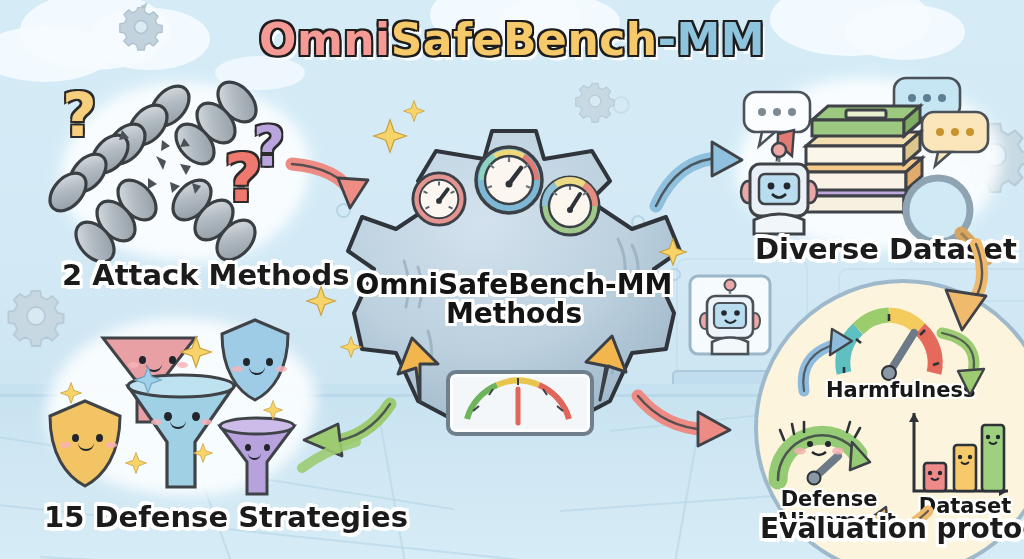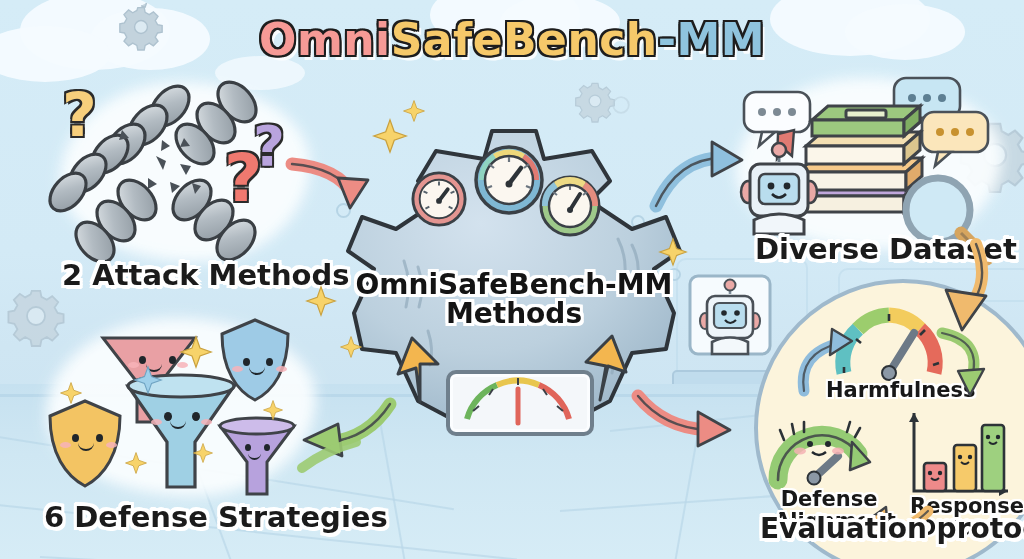--- a/index.html
+++ b/index.html
@@ -287,21 +287,21 @@
       </svg></div>
   <div class="sparkle" style="left:193px;top:443px;">
     <svg width="20" height="20" viewBox="0 0 40 40">
         <path d="M20 1 L25 15 L39 20 L25 25 L20 39 L15 25 L1 20 L15 15 Z" fill="#f7d36a" stroke="#c9a13f" stroke-width="1.5"></path>
       </svg></div>
   <div class="sparkle" style="left:263px;top:400px;">
     <svg width="20" height="20" viewBox="0 0 40 40">
         <path d="M20 1 L25 15 L39 20 L25 25 L20 39 L15 25 L1 20 L15 15 Z" fill="#f7d36a" stroke="#c9a13f" stroke-width="1.5"></path>
       </svg></div>
 
-  <div class="caption" style="left:44px;top:500px;font-size:29px;">6 Defense Strategies</div>
+  <div class="caption" style="left:44px;top:500px;font-size:29px;">15 Defense Strategies</div>
 
   <div style="position:absolute;left:726px;top:78px;width:290px;height:170px;">
     <svg width="290" height="170" viewBox="0 0 290 170">
 
       <g stroke="#4a5158" stroke-width="2.6" fill="#fbfdff">
         <rect x="18" y="14" width="66" height="40" rx="12"></rect>
           <path d="M36 54 l-3 14 16 -14z"></path>
       </g>
       <g fill="#7d8a94" stroke="none">
           <circle cx="36" cy="34" r="4"></circle>
@@ -597,21 +597,20 @@
         <path d="M25 67 q4 4 8 0" stroke="#22282d" stroke-width="1.8" fill="none"></path>
         <circle cx="54" cy="46" r="2.2" fill="#22282d"></circle>
           <circle cx="64" cy="46" r="2.2" fill="#22282d"></circle>
         <path d="M55 51 q4 4 8 0" stroke="#22282d" stroke-width="1.8" fill="none"></path>
         <circle cx="82" cy="26" r="2.2" fill="#22282d"></circle>
           <circle cx="92" cy="26" r="2.2" fill="#22282d"></circle>
         <path d="M83 31 q4 4 8 0" stroke="#22282d" stroke-width="1.8" fill="none"></path>
       </svg>
     </div>
     <div class="evaltxt" style="left:152px;top:212px;font-size:21px;line-height:1.05;text-align:center;width:110px;">
-      <div>Response</div>
       <div>Dataset</div>
     </div>
 
     <div style="position:absolute;left:36px;top:42px;">
       <svg width="62" height="70" viewBox="0 0 62 70">
         <path d="M10 66 q-6 -38 36 -48" stroke="#8fbcdc" stroke-width="11" fill="none" stroke-linecap="round"></path>
         <path d="M10 66 q-6 -38 36 -48" stroke="#3f4348" stroke-width="2.2" fill="none" opacity=".8" stroke-linecap="round"></path>
         <path d="M38 4 L58 16 L36 30 Z" fill="#8fbcdc" stroke="#3f4348" stroke-width="2.4" stroke-linejoin="round"></path>
       </svg>
     </div>

